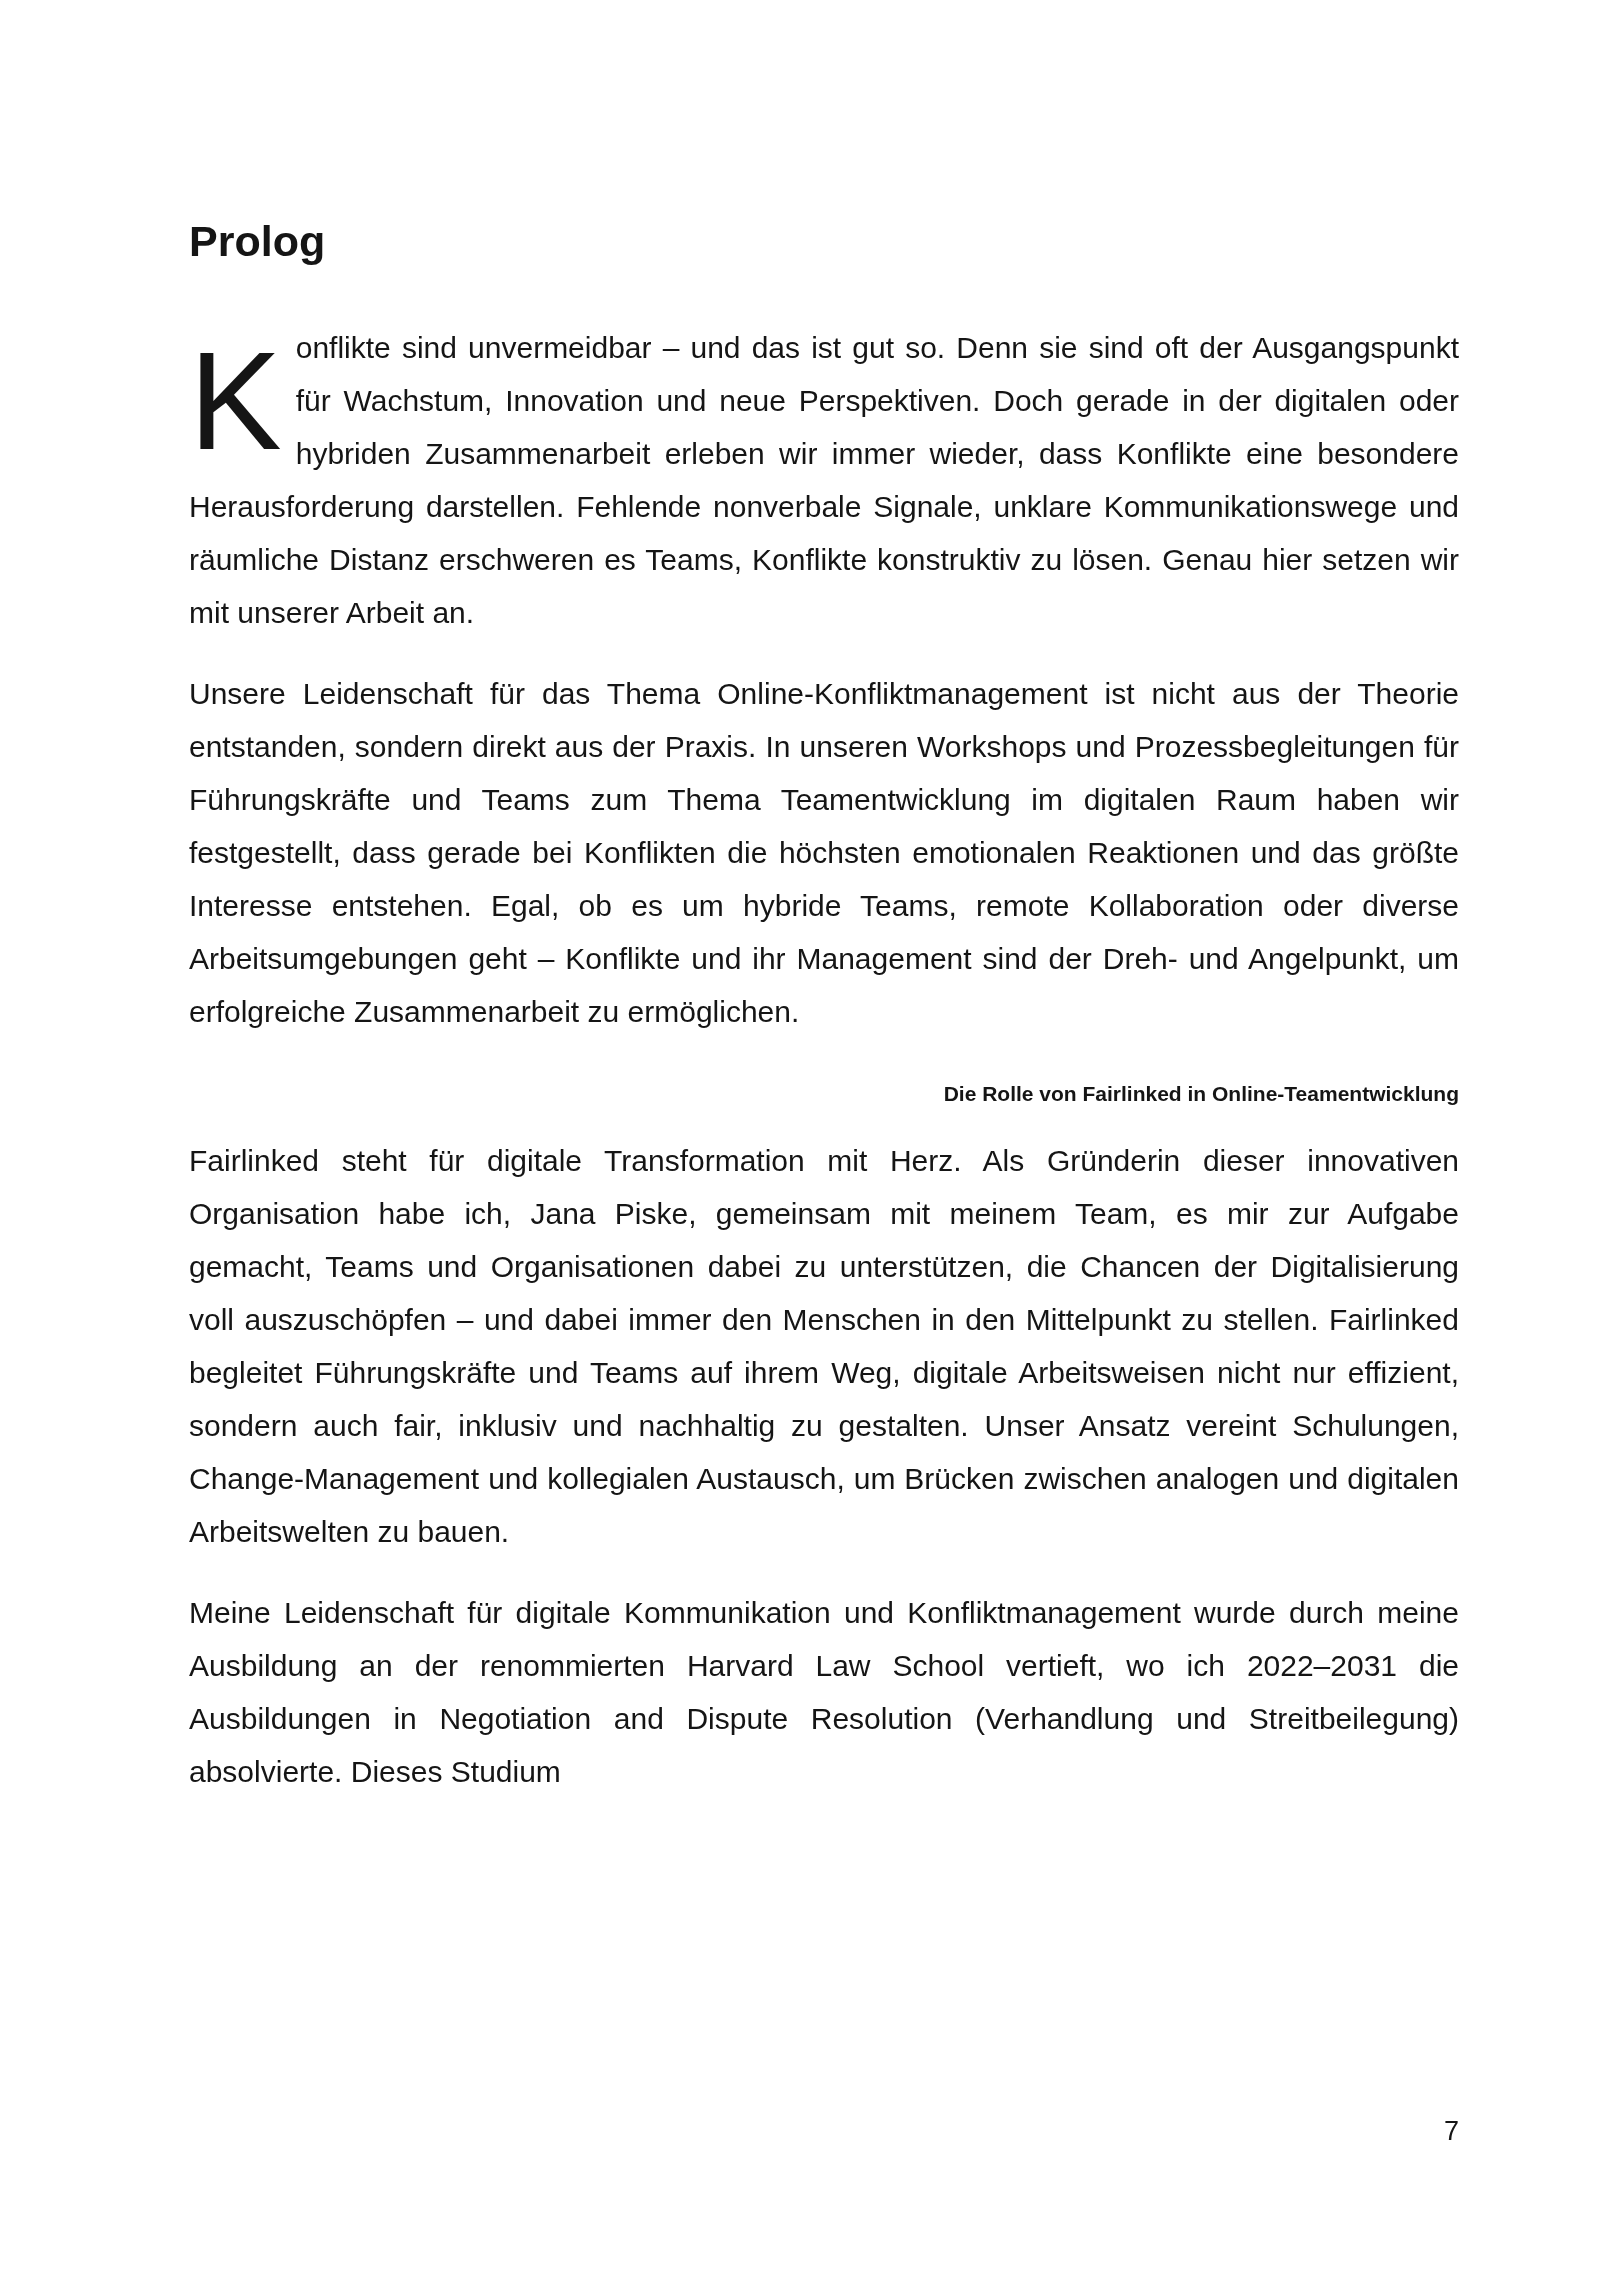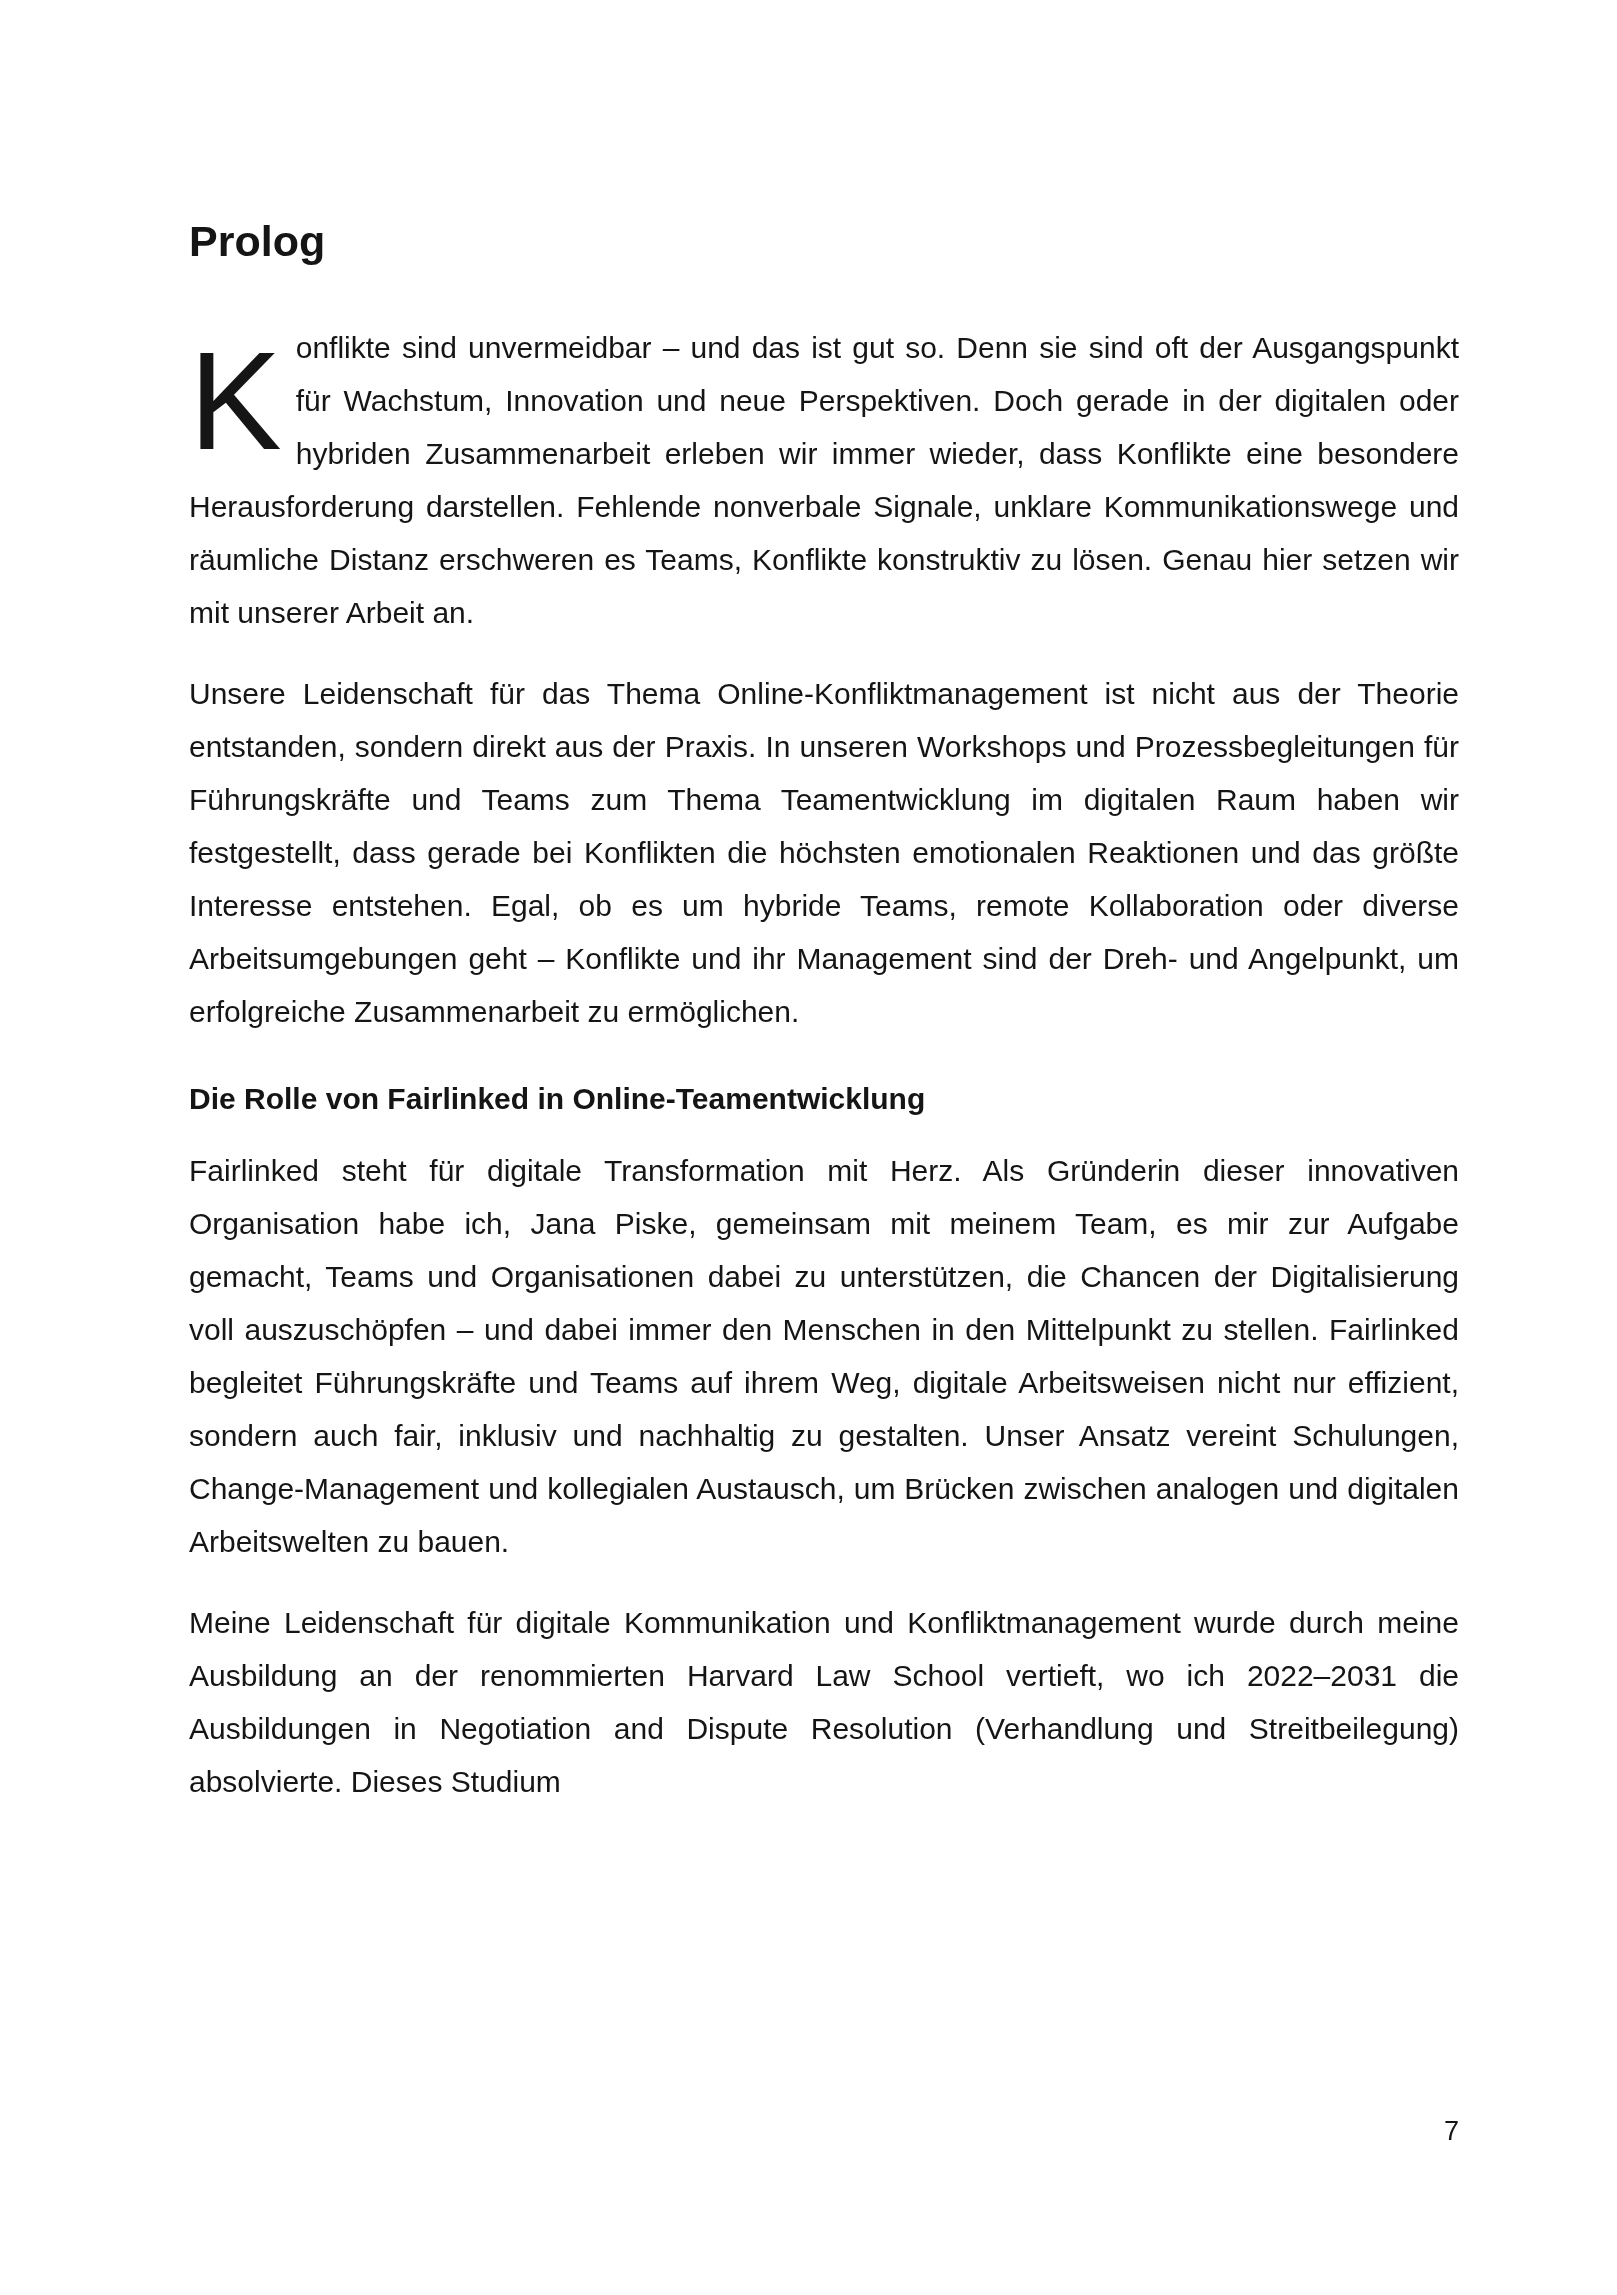--- a/index.html
+++ b/index.html
@@ -37,24 +37,24 @@
     -webkit-hyphens: auto;
   }
   .dropcap {
     float: left;
     font-size: 139px;
     line-height: 153px;
     margin: 2.8px 14px 0 0;
     font-weight: 400;
   }
   .section-heading {
-    font-size: 30px;
+    font-size: 21px;
     font-weight: bold;
     margin: 44px 0 28px 0;
-    text-align: left;
+    text-align: right;
   }
   .page-number {
     position: absolute;
     right: 159px;
     bottom: 148px;
     font-size: 27px;
   }
 </style>
 </head>
 <body>

